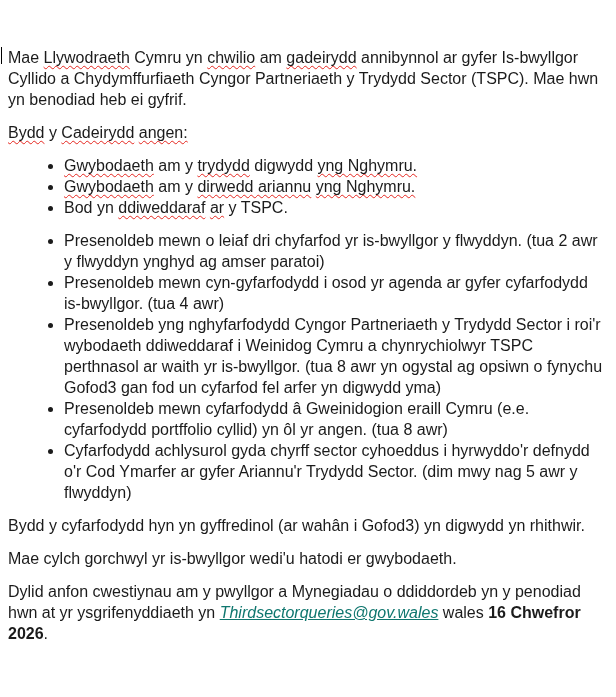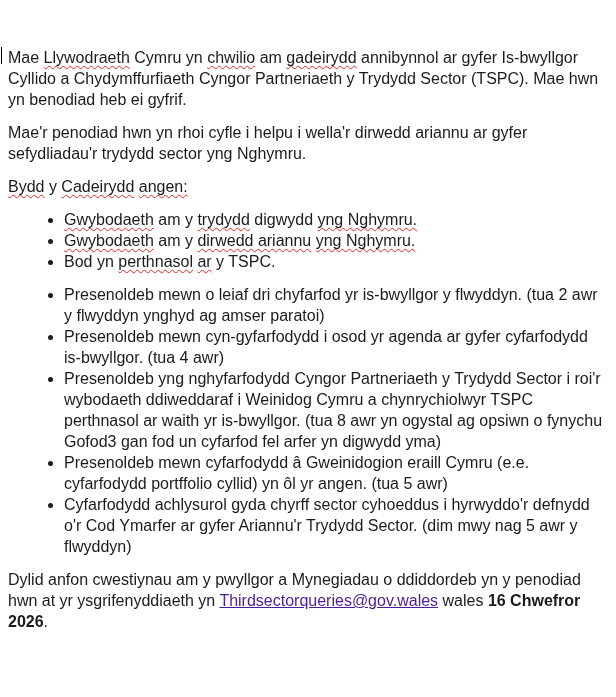--- a/index.html
+++ b/index.html
@@ -31,56 +31,58 @@
   .sp {
     text-decoration-line: underline;
     text-decoration-style: wavy;
     text-decoration-color: #e5261f;
     text-decoration-thickness: 1px;
     text-underline-offset: 2px;
     text-decoration-skip-ink: none;
   }
   .b { font-weight: bold; }
   a.link {
-    color: #4c1d95;
+    color: #0f766e;
     text-decoration: underline;
     cursor: pointer;
+    font-style: italic;
   }
   .caret {
     position: absolute;
     left: 1px;
     top: 7px;
     width: 1px;
     height: 17px;
     background: #000000;
   }
 </style>
 </head>
 <body>
 
 <div class="page">
   <span class="caret"></span>
 
   <p><span>Mae </span><span class="sp">Llywodraeth</span><span> Cymru yn </span><span class="sp">chwilio</span><span> am </span><span class="sp">gadeirydd</span><span> annibynnol ar gyfer Is-bwyllgor Cyllido a Chydymffurfiaeth Cyngor Partneriaeth y Trydydd Sector (TSPC). Mae hwn yn benodiad heb ei gyfrif.</span></p>
 
-  <p>Mae'r penodiad hwn yn rhoi cyfle i helpu i wella'r dirwedd ariannu ar gyfer sefydliadau'r trydydd sector yng Nghymru.</p>
 
   <p><span class="sp">Bydd</span><span> y </span><span class="sp">Cadeirydd</span><span> </span><span class="sp">angen:</span></p>
 
   <ul>
     <li><span class="sp">Gwybodaeth</span><span> am y </span><span class="sp">trydydd</span><span> digwydd </span><span class="sp">yng Nghymru.</span></li>
     <li><span class="sp">Gwybodaeth</span><span> am y </span><span class="sp">dirwedd ariannu</span><span> </span><span class="sp">yng Nghymru.</span></li>
-    <li><span>Bod yn </span><span class="sp">perthnasol</span><span> </span><span class="sp">ar</span><span> y TSPC.</span></li>
+    <li><span>Bod yn </span><span class="sp">ddiweddaraf</span><span> </span><span class="sp">ar</span><span> y TSPC.</span></li>
   </ul>
 
 
   <ul>
     <li>Presenoldeb mewn o leiaf dri chyfarfod yr is-bwyllgor y flwyddyn. (tua 2 awr y flwyddyn ynghyd ag amser paratoi)</li>
     <li>Presenoldeb mewn cyn-gyfarfodydd i osod yr agenda ar gyfer cyfarfodydd is-bwyllgor. (tua 4 awr)</li>
     <li>Presenoldeb yng nghyfarfodydd Cyngor Partneriaeth y Trydydd Sector i roi'r wybodaeth ddiweddaraf i Weinidog Cymru a chynrychiolwyr TSPC perthnasol ar waith yr is-bwyllgor. (tua 8 awr yn ogystal ag opsiwn o fynychu Gofod3 gan fod un cyfarfod fel arfer yn digwydd yma)</li>
-    <li>Presenoldeb mewn cyfarfodydd â Gweinidogion eraill Cymru (e.e. cyfarfodydd portffolio cyllid) yn ôl yr angen. (tua 5 awr)</li>
+    <li>Presenoldeb mewn cyfarfodydd â Gweinidogion eraill Cymru (e.e. cyfarfodydd portffolio cyllid) yn ôl yr angen. (tua 8 awr)</li>
     <li>Cyfarfodydd achlysurol gyda chyrff sector cyhoeddus i hyrwyddo'r defnydd o'r Cod Ymarfer ar gyfer Ariannu'r Trydydd Sector. (dim mwy nag 5 awr y flwyddyn)</li>
   </ul>
 
+  <p>Bydd y cyfarfodydd hyn yn gyffredinol (ar wahân i Gofod3) yn digwydd yn rhithwir.</p>
 
+  <p>Mae cylch gorchwyl yr is-bwyllgor wedi'u hatodi er gwybodaeth.</p>
 
   <p><span>Dylid anfon cwestiynau am y pwyllgor a Mynegiadau o ddiddordeb yn y penodiad hwn at yr ysgrifenyddiaeth yn </span><a class="link">Thirdsectorqueries@gov.wales</a><span> wales </span><span class="b">16 Chwefror 2026</span><span>.</span></p>
 </div>
 
 </body></html>

